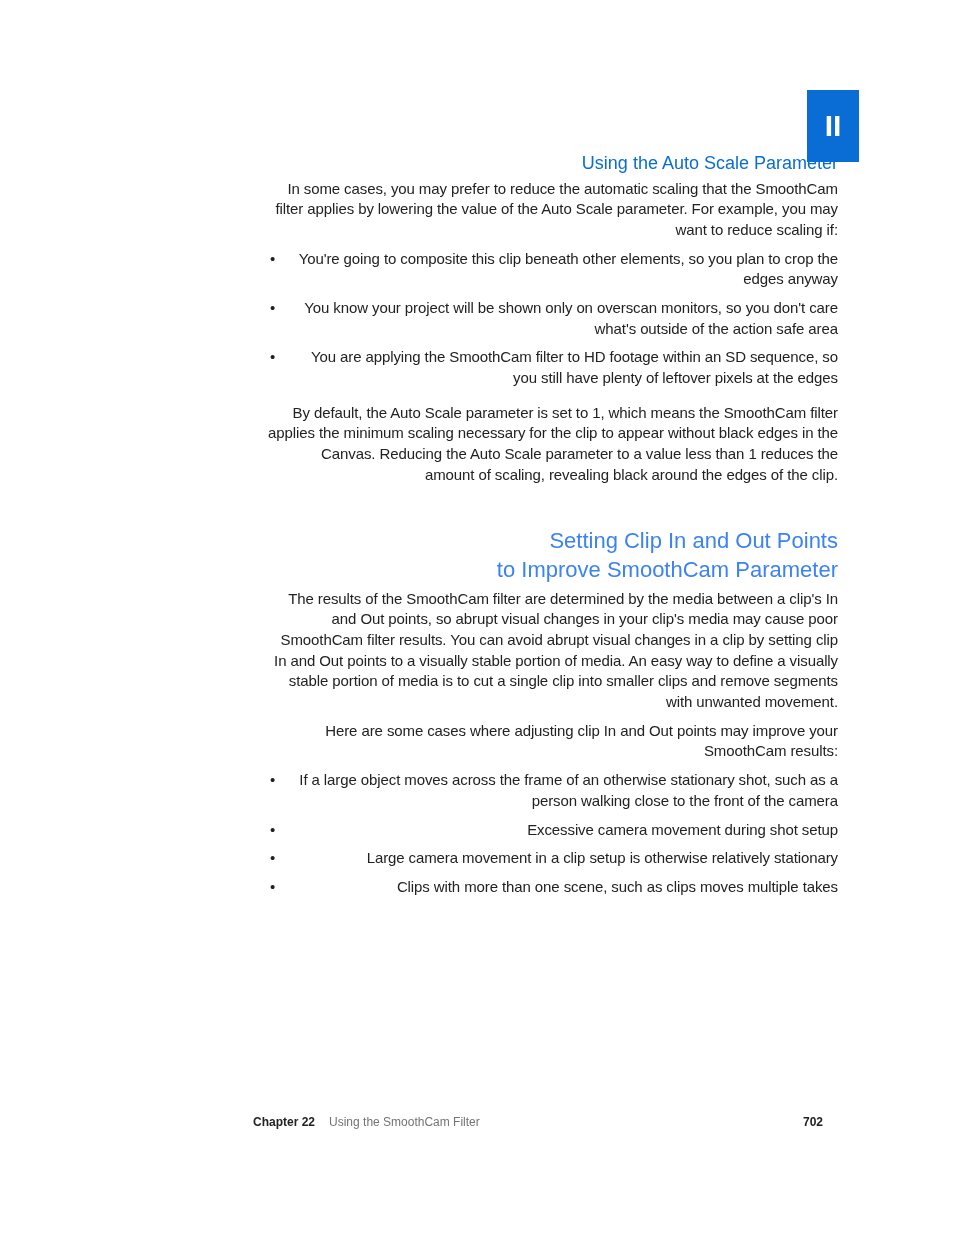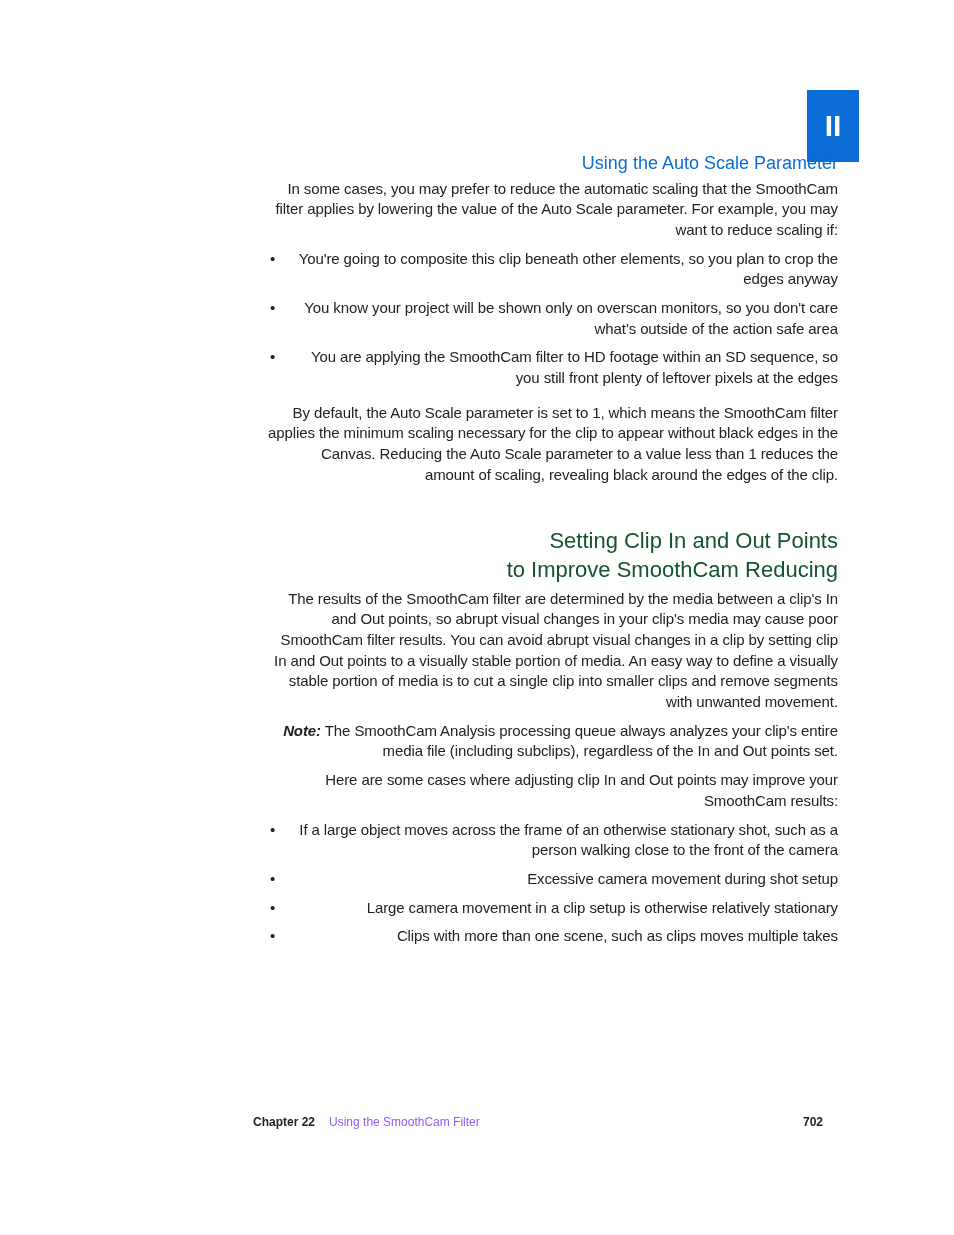--- a/index.html
+++ b/index.html
@@ -1,63 +1,60 @@
 <!DOCTYPE html>
 <html><head>
 <meta charset="utf-8">
 <style>
   * { margin: 0; padding: 0; box-sizing: border-box; }
   html, body { width: 954px; height: 1235px; background: #fff; font-family: "Myriad Pro", "Segoe UI", "Helvetica Neue", Arial, sans-serif; color: #222; }
   .page { position: relative; width: 949px; height: 1235px; padding-left: 8px; }
   .tab { position: absolute; top: 90px; right: 90px; width: 52px; height: 72px; background: #0a6dd6; color: #fff; display: flex; align-items: center; justify-content: center; font-size: 30px; font-weight: 600; }
   .content { position: absolute; left: 268px; top: 152px; width: 570px; text-align: right; }
   .h3 { color: #0a6dd6; font-size: 18px; font-weight: 400; line-height: 1.25; margin-bottom: 4px; }
-  .h2 { color: #14532d; font-size: 22px; font-weight: 400; line-height: 1.3; margin-bottom: 4px; }
+  .h2 { color: #3b82f6; font-size: 22px; font-weight: 400; line-height: 1.3; margin-bottom: 4px; }
   .para { font-size: 15px; line-height: 1.38; margin-bottom: 8px; letter-spacing: -0.1px; }
   .block { margin-bottom: 18px; }
   ul { list-style: none; margin: 4px 0 14px 0; }
   li { position: relative; padding-left: 16px; font-size: 15px; line-height: 1.38; margin-bottom: 8px; letter-spacing: -0.1px; }
   li::before { content: "•"; position: absolute; left: 2px; top: 0; }
   .section2 { margin-top: 42px; }
   .note-label { font-weight: 700; font-style: italic; }
   .footer { position: absolute; left: 253px; bottom: 106px; width: 570px; display: flex; align-items: baseline; font-size: 12px; }
   .footer .chap { font-weight: 700; margin-right: 14px; }
-  .footer .title { color: #8b5cf6; flex: 1; }
+  .footer .title { color: #737373; flex: 1; }
   .footer .pnum { font-weight: 700; }
 </style>
 </head>
 <body>
 
 <div class="page">
   <div class="tab">
     <span>II</span>
   </div>
 
   <div class="content">
 
     <div class="block">
       <div class="h3">Using the Auto Scale Parameter</div>
       <div class="para">In some cases, you may prefer to reduce the automatic scaling that the SmoothCam filter applies by lowering the value of the Auto Scale parameter. For example, you may want to reduce scaling if:</div>
       <ul>
         <li>You're going to composite this clip beneath other elements, so you plan to crop the edges anyway</li>
         <li>You know your project will be shown only on overscan monitors, so you don't care what's outside of the action safe area</li>
-        <li>You are applying the SmoothCam filter to HD footage within an SD sequence, so you still front plenty of leftover pixels at the edges</li>
+        <li>You are applying the SmoothCam filter to HD footage within an SD sequence, so you still have plenty of leftover pixels at the edges</li>
       </ul>
       <div class="para">By default, the Auto Scale parameter is set to 1, which means the SmoothCam filter applies the minimum scaling necessary for the clip to appear without black edges in the Canvas. Reducing the Auto Scale parameter to a value less than 1 reduces the amount of scaling, revealing black around the edges of the clip.</div>
     </div>
 
     <div class="block section2">
       <div class="h2">
         <span>Setting Clip In and Out Points</span><br>
-        <span>to Improve SmoothCam Reducing</span>
+        <span>to Improve SmoothCam Parameter</span>
       </div>
       <div class="para">The results of the SmoothCam filter are determined by the media between a clip's In and Out points, so abrupt visual changes in your clip's media may cause poor SmoothCam filter results. You can avoid abrupt visual changes in a clip by setting clip In and Out points to a visually stable portion of media. An easy way to define a visually stable portion of media is to cut a single clip into smaller clips and remove segments with unwanted movement.</div>
-      <div class="para">
-        <span class="note-label">Note:</span><span>  The SmoothCam Analysis processing queue always analyzes your clip's entire media file (including subclips), regardless of the In and Out points set.</span>
-      </div>
       <div class="para">Here are some cases where adjusting clip In and Out points may improve your SmoothCam results:</div>
       <ul>
         <li>If a large object moves across the frame of an otherwise stationary shot, such as a person walking close to the front of the camera</li>
         <li>Excessive camera movement during shot setup</li>
         <li>Large camera movement in a clip setup is otherwise relatively stationary</li>
         <li>Clips with more than one scene, such as clips moves multiple takes</li>
       </ul>
     </div>
 
   </div>

